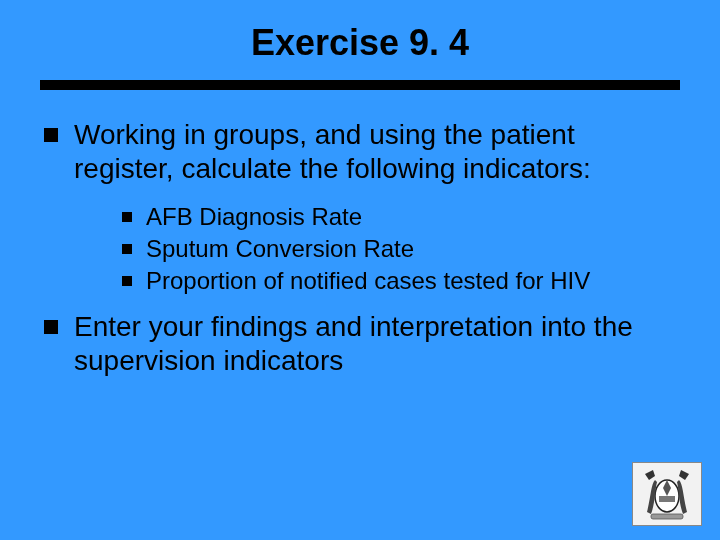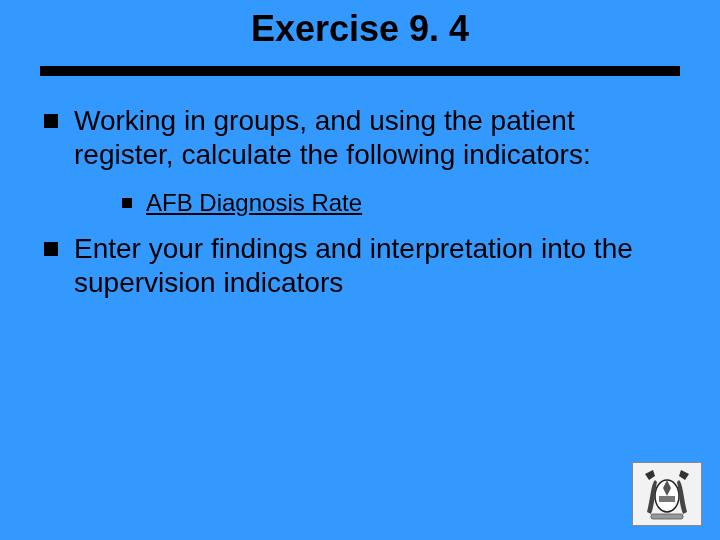--- a/index.html
+++ b/index.html
@@ -13,21 +13,21 @@
   .slide {
     width: 720px;
     height: 540px;
     position: relative;
     padding: 0;
   }
   .title {
     font-size: 36px;
     font-weight: bold;
     text-align: center;
-    padding-top: 8px;
+    padding-top: 22px;
     padding-bottom: 10px;
   }
   .divider {
     height: 10px;
     background: #000;
     margin: 6px 40px 0 40px;
   }
   .content {
     padding: 28px 44px 0 44px;
   }
@@ -49,21 +49,20 @@
   .bullet-l1 .txt { flex: 1; }
   .sub {
     padding: 6px 0 12px 78px;
   }
   .bullet-l2 {
     display: flex;
     align-items: flex-start;
     font-size: 24px;
     line-height: 1.25;
     margin-bottom: 2px;
-    text-decoration: underline;
   }
   .bullet-l2 .mk {
     width: 10px;
     height: 10px;
     background: #000;
     flex: 0 0 10px;
     margin-top: 10px;
     margin-right: 14px;
   }
   .bullet-l2 .txt { flex: 1; }
@@ -93,20 +92,28 @@
     <div class="bullet-l1">
       <div class="mk"></div>
       <div class="txt">Working in groups, and using the patient register, calculate the following indicators:</div>
     </div>
 
     <div class="sub">
       <div class="bullet-l2">
         <div class="mk"></div>
         <div class="txt">AFB Diagnosis Rate</div>
       </div>
+      <div class="bullet-l2">
+        <div class="mk"></div>
+        <div class="txt">Sputum Conversion Rate</div>
+      </div>
+      <div class="bullet-l2">
+        <div class="mk"></div>
+        <div class="txt">Proportion of notified cases tested for HIV</div>
+      </div>
     </div>
 
     <div class="bullet-l1">
       <div class="mk"></div>
       <div class="txt">Enter your findings and interpretation into the supervision indicators</div>
     </div>
 
   </div>
 
   <div class="crest">

